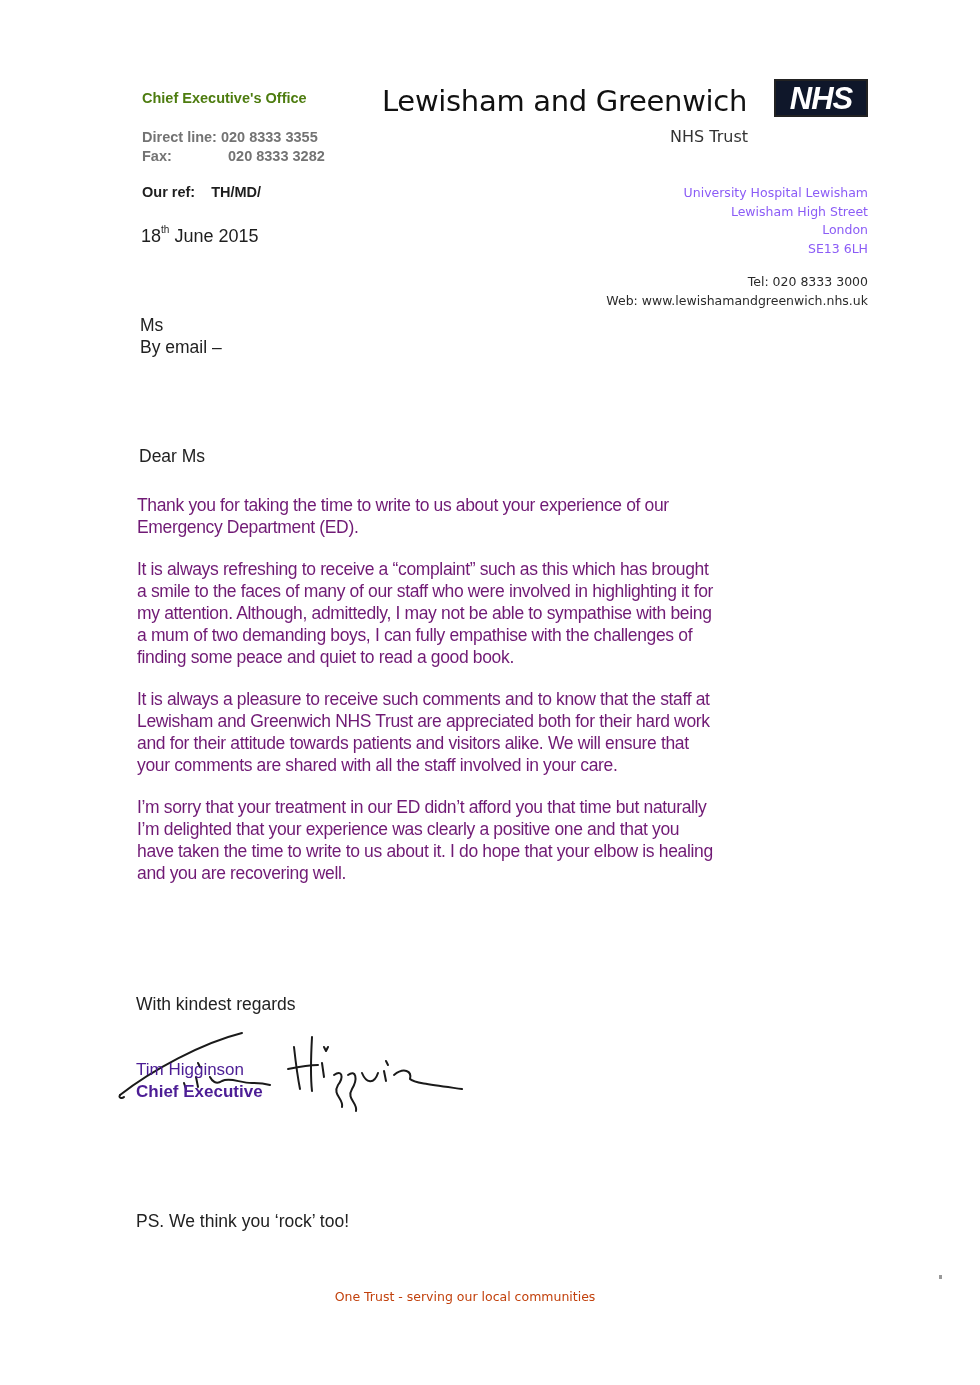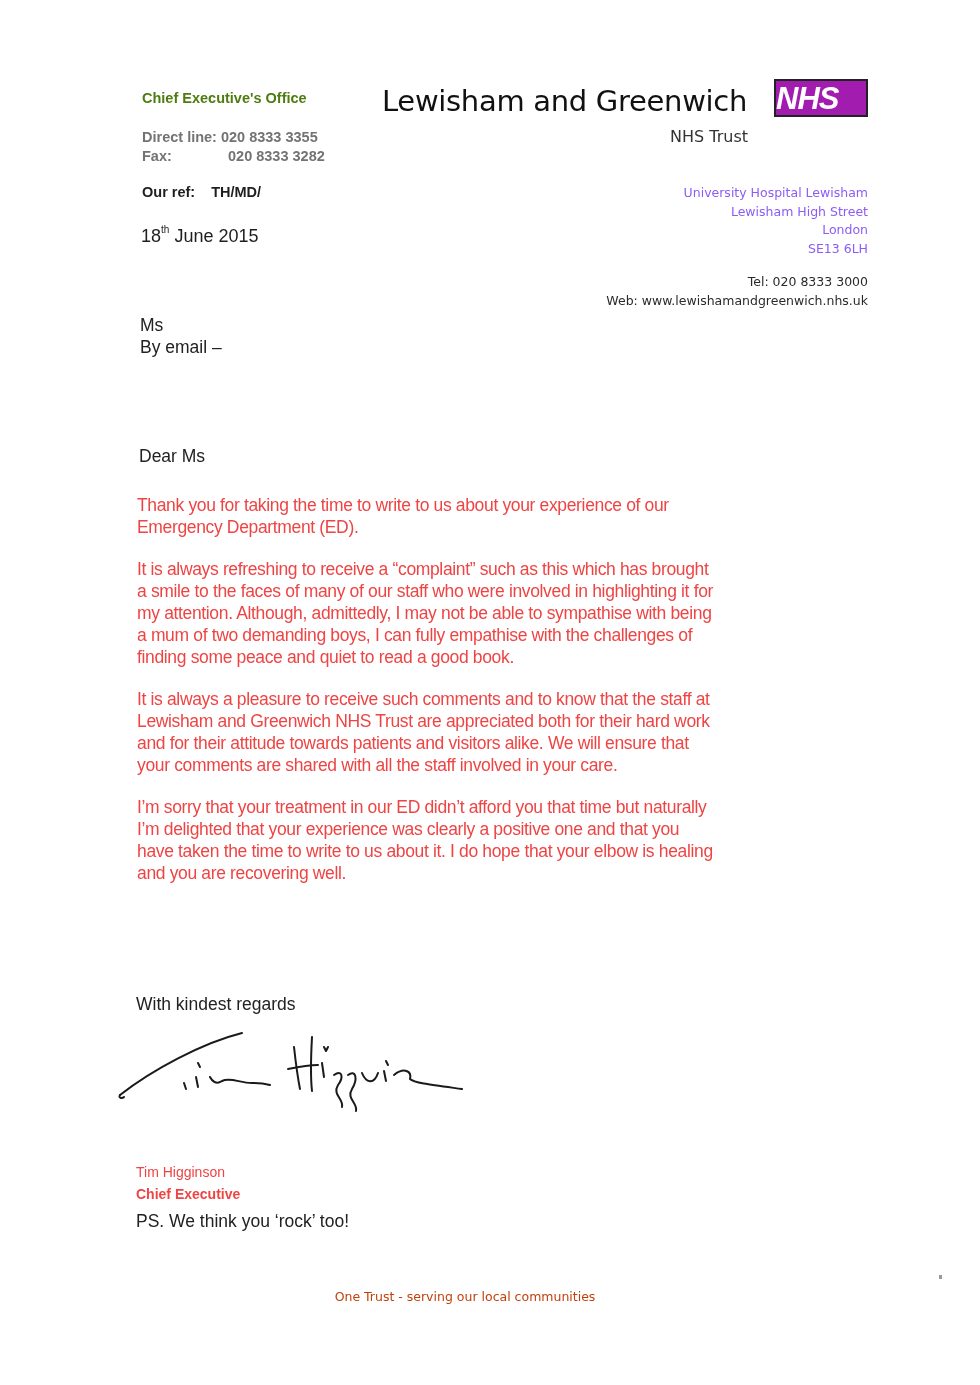--- a/index.html
+++ b/index.html
@@ -47,24 +47,24 @@
       font-size: 29px; color: #111; letter-spacing: -0.3px;
     }
     .trust-sub {
       left: 670px; top: 127px;
       font-family: "DejaVu Sans", sans-serif;
       font-size: 16px; color: #333;
     }
     .nhs-logo {
       left: 774px; top: 79px;
       width: 94px; height: 38px;
-      background: #a21caf;
+      background: #0f172a;
       border: 2px solid #222;
       box-sizing: border-box;
-      display: flex; align-items: center; 
+      display: flex; align-items: center; justify-content: center;
     }
     .nhs-logo span {
       color: #ffffff;
       font-family: "Liberation Sans", sans-serif;
       font-weight: bold; font-style: italic;
       font-size: 31px; letter-spacing: -1px;
       line-height: 1;
     }
 
     .address {
@@ -87,41 +87,41 @@
     }
 
     .salutation {
       left: 139px; top: 446px;
       font-size: 17.5px; color: #222;
     }
 
     .body-text {
       left: 137px; top: 494px;
       width: 680px;
-      font-size: 17.5px; line-height: 22px; color: #ef4444;
+      font-size: 17.5px; line-height: 22px; color: #701a75;
       letter-spacing: -0.35px;
     }
     .body-text p {
       margin: 0 0 20px 0;
       white-space: pre-line;
     }
 
     .closing {
       left: 136px; top: 994px;
       font-size: 17.5px; color: #222;
     }
 
     .signature {
       left: 112px; top: 1025px;
       width: 360px; height: 90px;
     }
 
     .signer {
-      left: 136px; top: 1161px;
-      font-size: 14px; line-height: 22px; color: #ef4444;
+      left: 136px; top: 1059px;
+      font-size: 17px; line-height: 22px; color: #4c1d95;
     }
     .signer .title { font-weight: bold; }
 
     .ps {
       left: 136px; top: 1211px;
       font-size: 17.5px; color: #222; text-align: right;
     }
 
     .footer {
       left: 0; width: 930px; top: 1289px;

